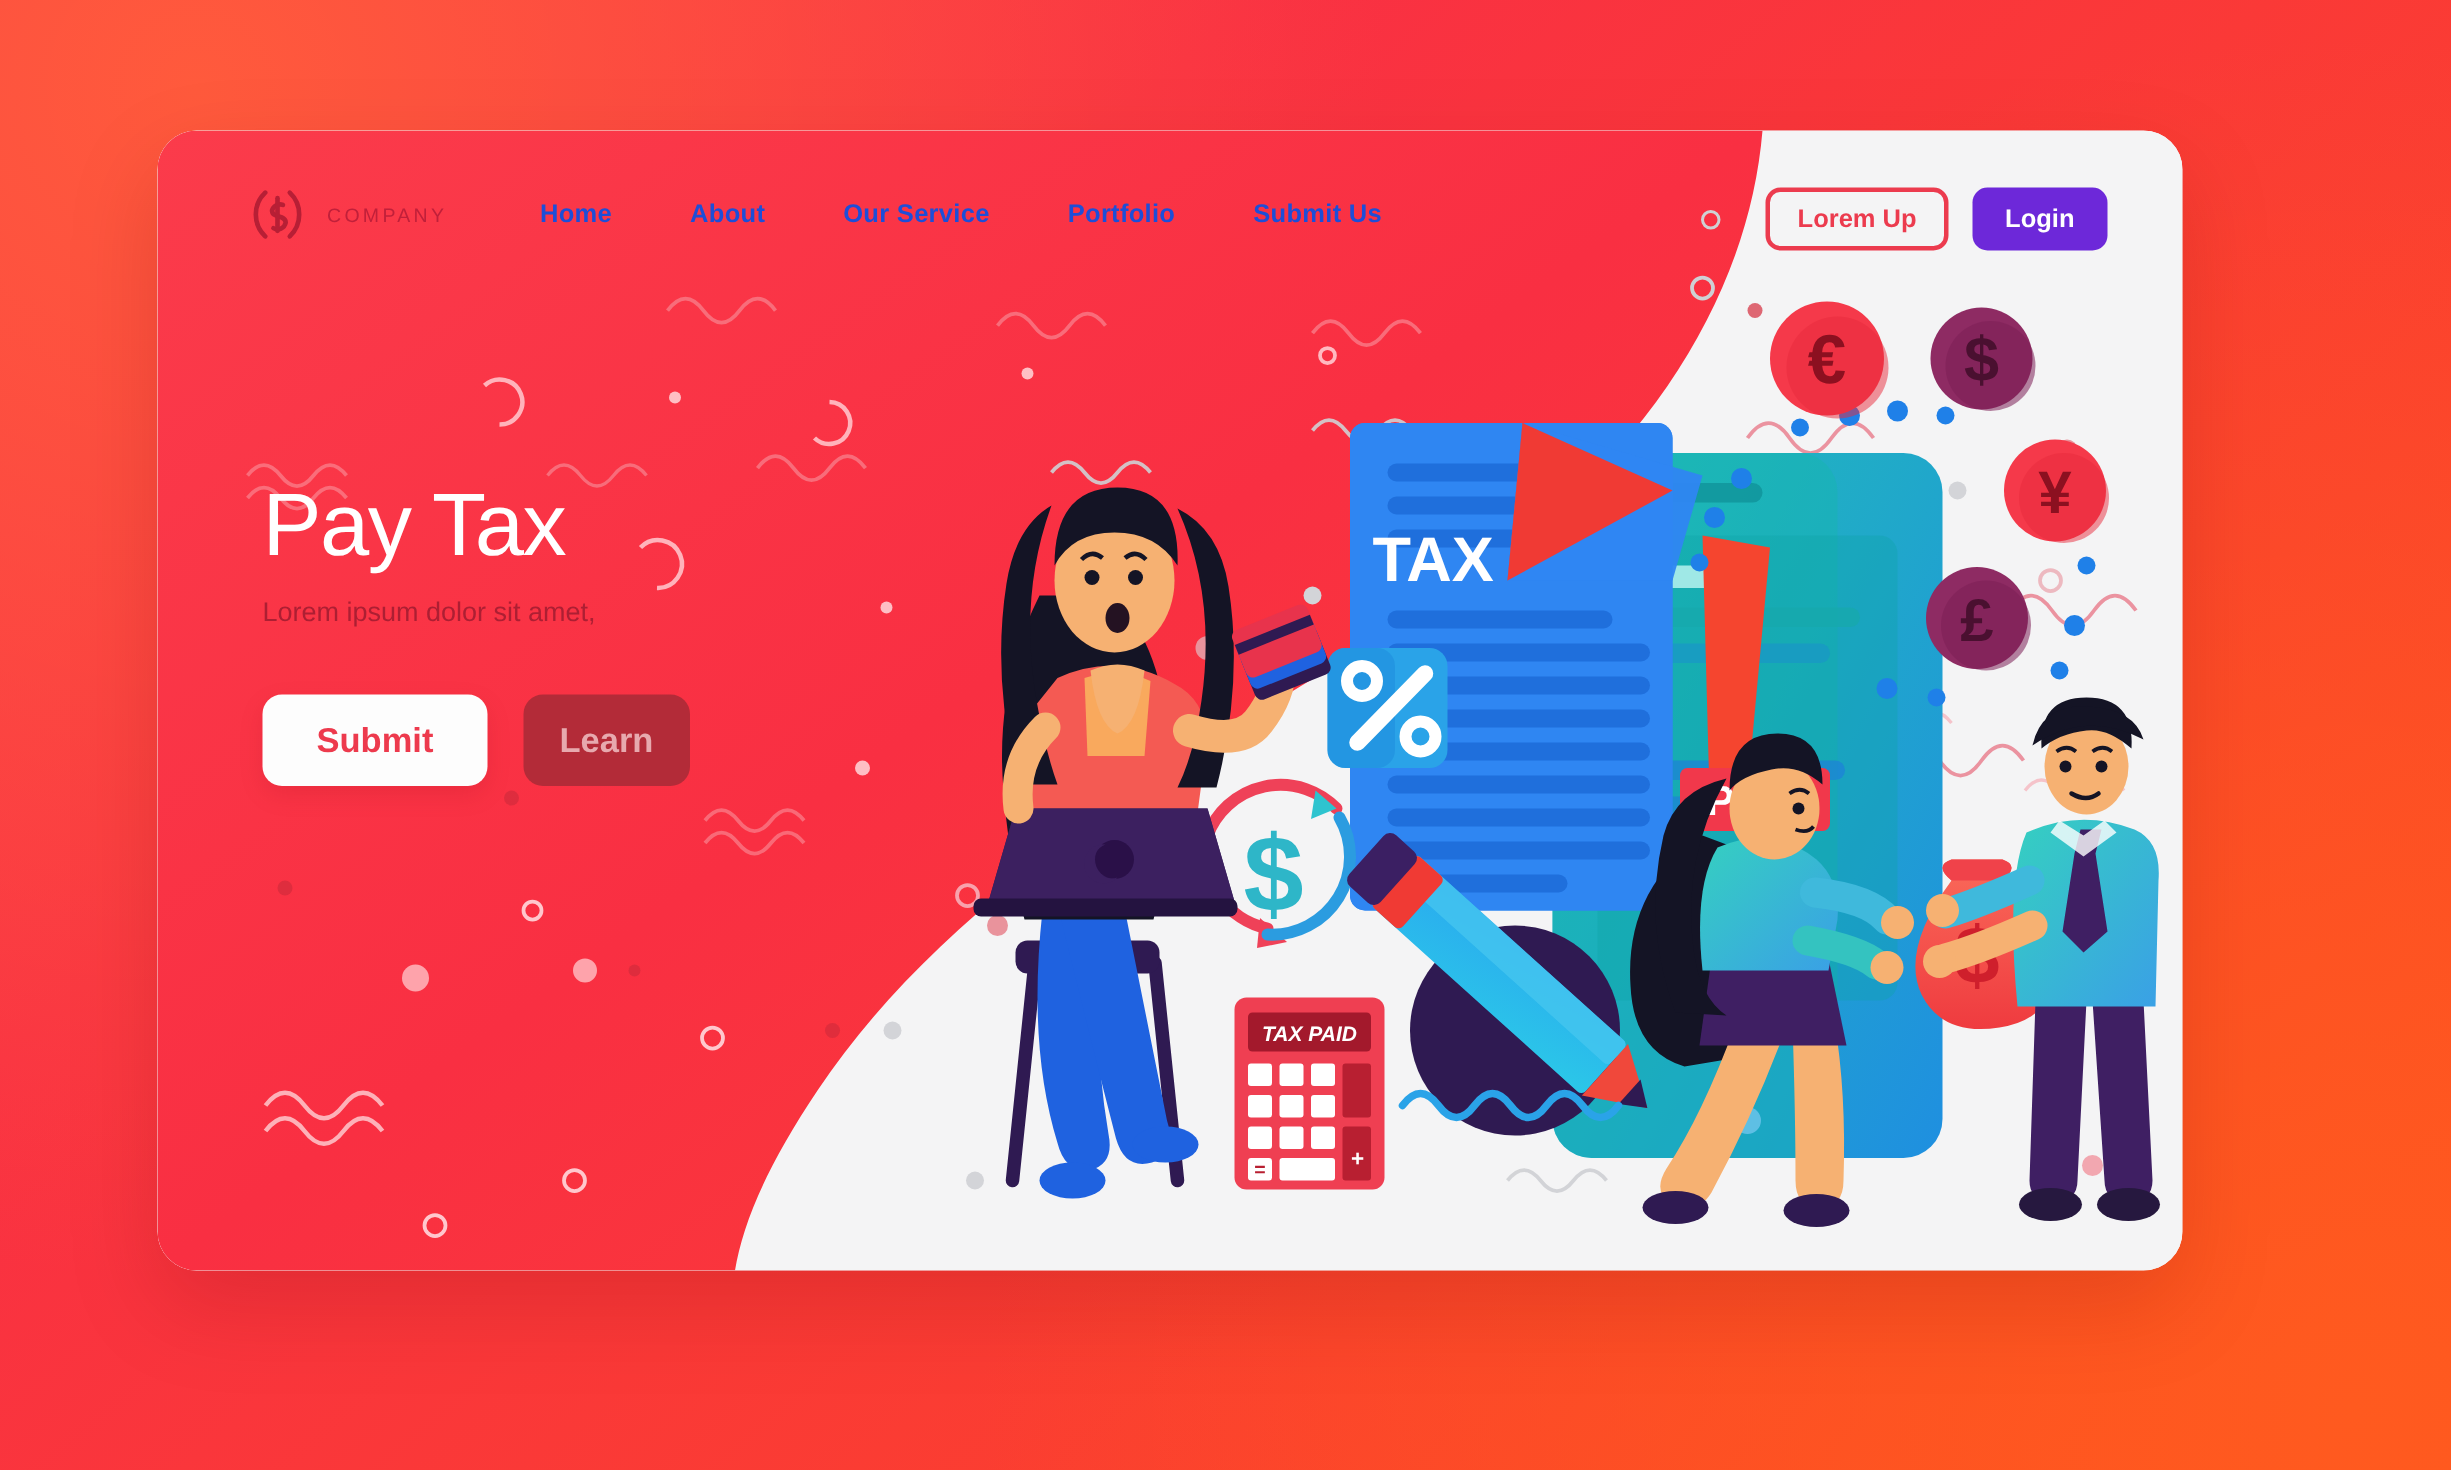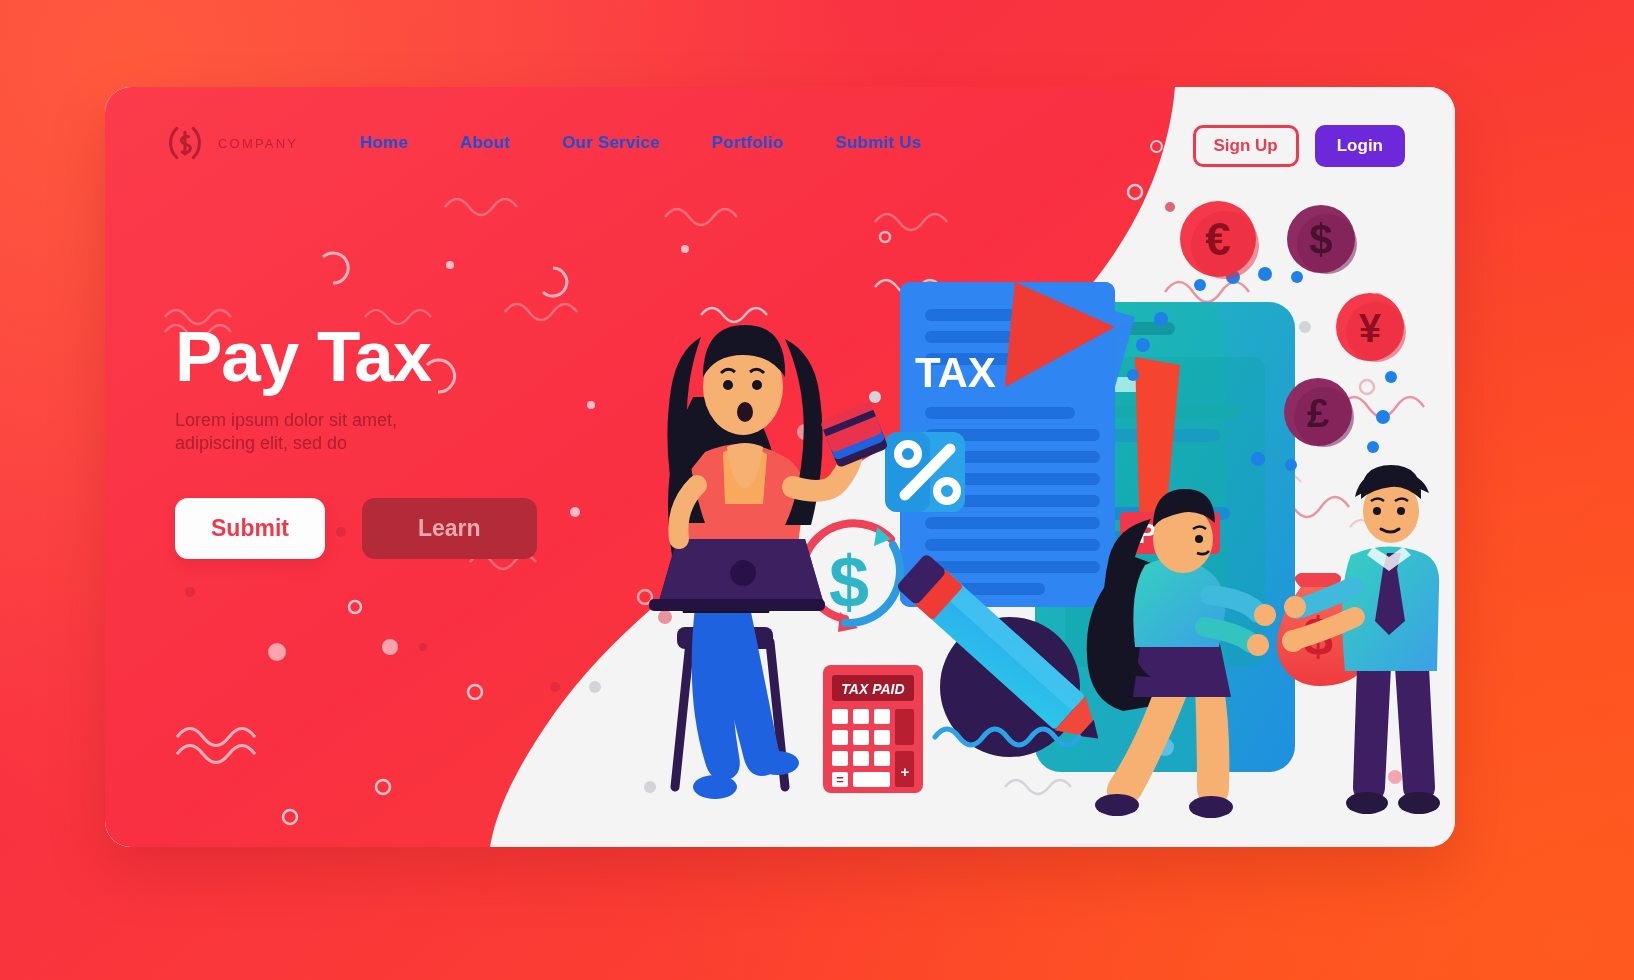--- a/index.html
+++ b/index.html
@@ -42,37 +42,36 @@
   }
   .btn-login{
     border:none; color:#fff; background:#6d28d9;
     border-radius:10px; padding:11px 22px; font-size:17px; font-weight:bold; cursor:pointer;
     font-family:"Liberation Sans", sans-serif;
   }
   .auth-dot{ width:13px;height:13px;border-radius:50%;border:2px solid #cfd0d3; margin-right:14px;}
   
   .hero{ position:absolute; left:70px; top:235px; width:520px; z-index:40; }
   .hero h1{
-    color:#fff; font-size:71px; line-height:.98; font-weight:bold; letter-spacing:-1px;
+    color:#fff; font-size:59px; line-height:.98; font-weight:normal; letter-spacing:-1px;
   }
   .hero p{
     color:#ad1f33; font-size:18px; line-height:1.32; margin-top:17px; font-weight:400;
   }
   .cta{ margin-top:42px; display:flex; gap:24px; }
   .btn-submit{
     background:#fdfdfd; color:#ed3a4d; border:none; border-radius:13px;
     padding:6px 36px; font-size:23px; font-weight:bold; cursor:pointer;
     box-shadow:0 6px 16px rgba(140,0,20,.13);
     font-family:"Liberation Sans", sans-serif;
   }
   .btn-learn{
     background:#b32b38; color:#e7a9ae; border:none; border-radius:13px;
-    padding:17px 56px; font-size:23px; font-weight:bold; cursor:pointer;
+    padding:17px 24px; font-size:23px; font-weight:bold; cursor:pointer;
     font-family:"Liberation Sans", sans-serif;
-    margin-left:13px;
   }
   .deco{position:absolute; inset:0; pointer-events:none; z-index:20;}
   .art{position:absolute; left:0; top:0; width:1350px; height:760px; z-index:30;}
 </style>
 </head>
 <body>
 
 <div class="backdrop"></div>
 
 <div class="card">
@@ -480,30 +479,29 @@
     <nav class="menu">
       <a href="#">Home</a>
       <a href="#">About</a>
       <a href="#">Our Service</a>
       <a href="#">Portfolio</a>
       <a href="#">Submit Us</a>
     </nav>
 
     <div class="auth">
       <span class="auth-dot"></span>
-      <button class="btn-signup">Sign Up</button>
+      <button class="btn-signup">Lorem Up</button>
       <button class="btn-login">Login</button>
     </div>
   </div>
 
   <div class="hero">
     <h1>Pay Tax</h1>
     <p>
       <span>Lorem ipsum dolor sit amet,</span><br>
-      <span>adipiscing elit, sed do</span>
     </p>
     <div class="cta">
       <button class="btn-submit">Submit</button>
       <button class="btn-learn">Learn</button>
     </div>
   </div>
 
 </div>
 
 </body></html>

